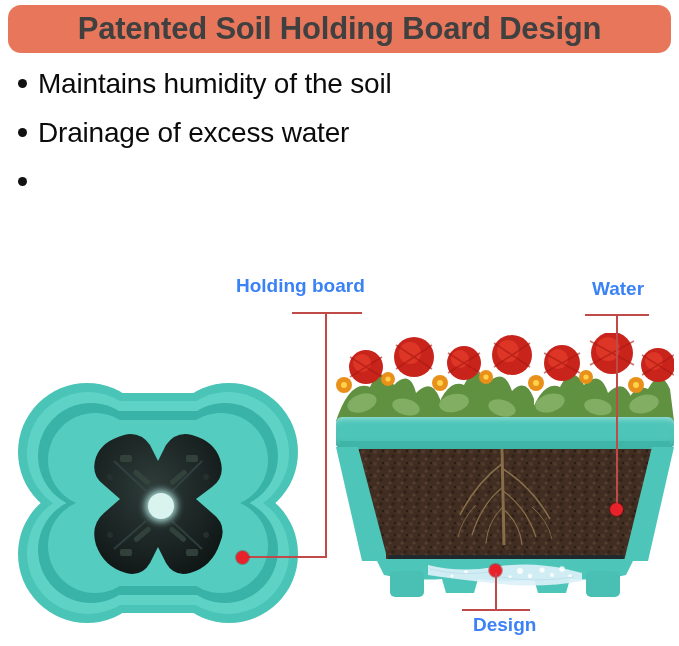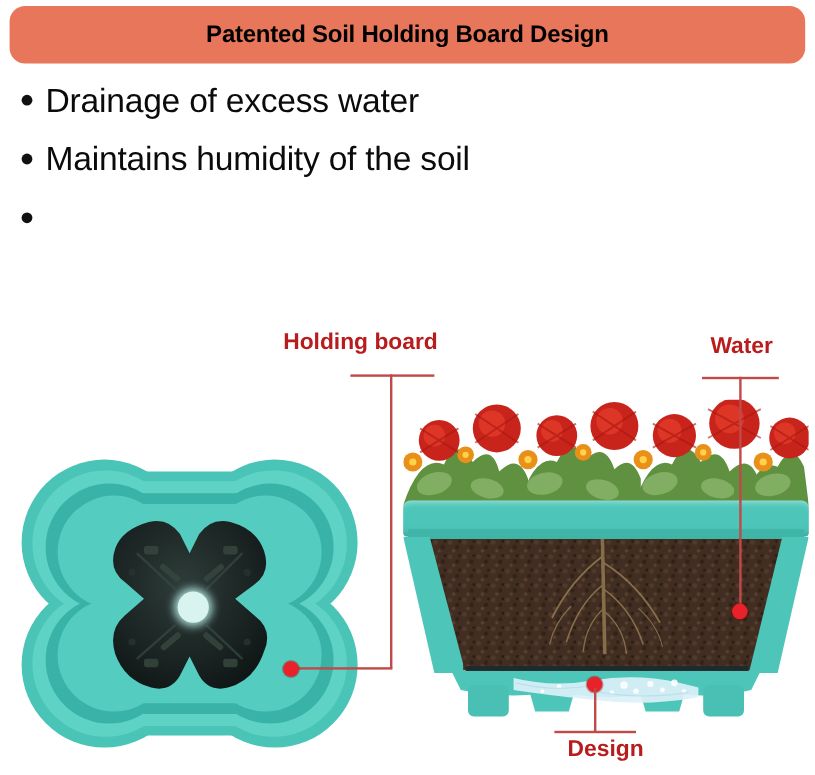--- a/index.html
+++ b/index.html
@@ -6,38 +6,38 @@
   body{width:679px;height:646px;position:relative;overflow:hidden;
        font-family:"Liberation Sans","DejaVu Sans",sans-serif;}
 
   
   #header-banner{
     position:absolute;left:8px;top:5px;width:663px;height:48px;
     background:#E8765B;border-radius:13px;
     display:flex;align-items:center;justify-content:center;
   }
   #header-title{
-    color:#000000;font-size:20px;font-weight:bold;letter-spacing:-0.2px;
+    color:#404040;font-size:31px;font-weight:bold;letter-spacing:-0.2px;
     white-space:nowrap;
   }
 
   
   #feature-list{position:absolute;left:18px;top:66px;width:640px;}
   .feature-row{display:flex;align-items:flex-start;margin-bottom:13px;}
   .bullet-dot{
     width:9px;height:9px;border-radius:50%;background:#111;
     margin-top:13px;margin-right:11px;flex:0 0 auto;
   }
   .feature-text{font-size:28px;color:#0b0b0b;line-height:1.28;letter-spacing:-0.2px;}
 
   
   #diagram{position:absolute;left:0;top:255px;width:679px;height:391px;}
 
   
-  .callout-label{position:absolute;font-size:19px;font-weight:bold;color:#b91c1c;white-space:nowrap;}
+  .callout-label{position:absolute;font-size:19px;font-weight:bold;color:#3b82f6;white-space:nowrap;}
   #label-holding-board{left:236px;top:20px;}
   #label-soil{left:592px;top:23px;}
   #label-water{left:473px;top:359px;}
 
   
   .conn-h{position:absolute;height:2px;background:#C04A47;}
   .conn-v{position:absolute;width:2px;background:#C04A47;}
   .conn-dot{position:absolute;width:13px;height:13px;border-radius:50%;
             background:#E8222A;box-shadow:0 0 0 1px rgba(150,0,0,.35);}
 
@@ -120,26 +120,26 @@
 <body>
 
 <div id="header-banner">
   <div id="header-title">Patented Soil Holding Board Design</div>
 </div>
 
 <div id="feature-list">
 
   <div class="feature-row">
     <span class="bullet-dot"></span>
-    <span class="feature-text">Drainage of excess water</span>
+    <span class="feature-text">Maintains humidity of the soil</span>
   </div>
 
   <div class="feature-row">
     <span class="bullet-dot"></span>
-    <span class="feature-text">Maintains humidity of the soil</span>
+    <span class="feature-text">Drainage of excess water</span>
   </div>
 
   <div class="feature-row">
     <span class="bullet-dot"></span>
   </div>
 
 </div>
 
 <div id="diagram">
 

